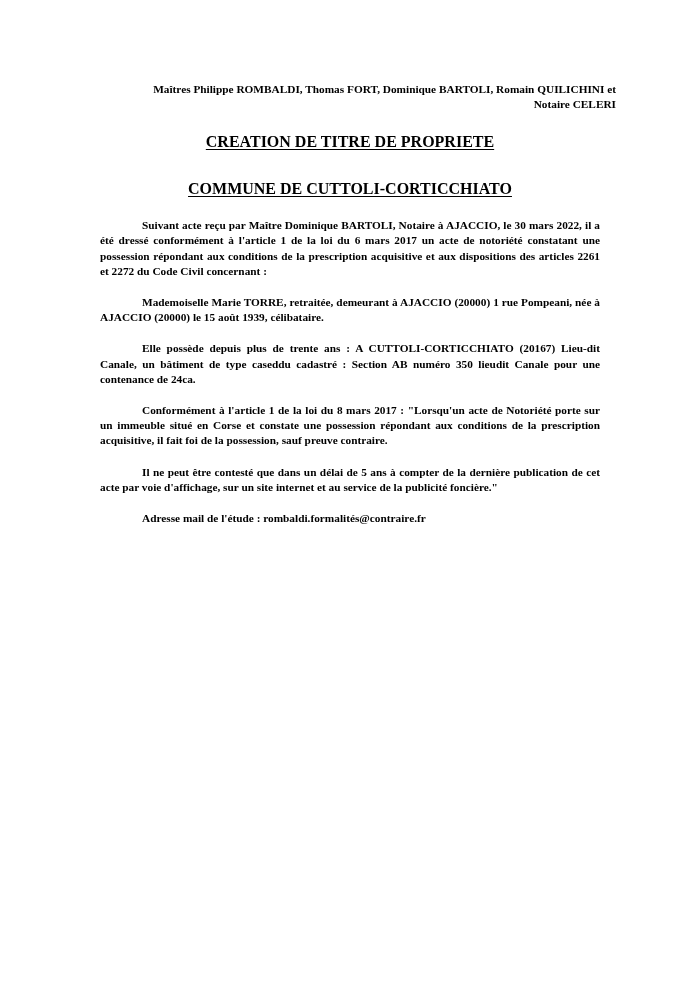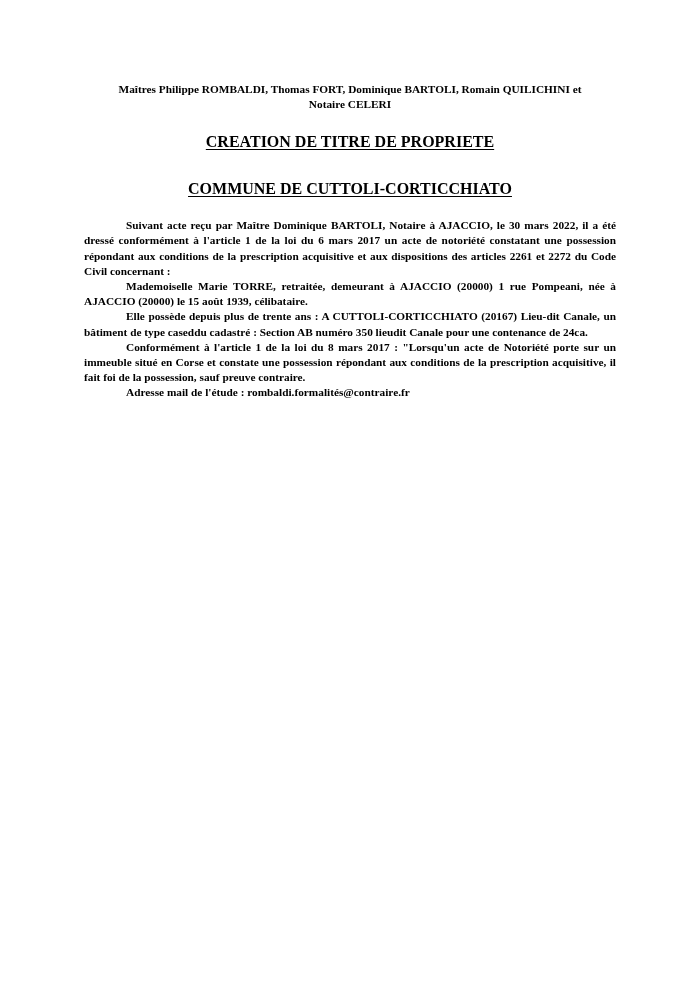--- a/index.html
+++ b/index.html
@@ -24,21 +24,21 @@
     background: #ffffff;
     overflow: hidden;
   }
   .content {
     position: absolute;
     left: 84px;
     top: 82px;
     width: 532px;
   }
   .masthead {
-    text-align: center;
+    text-align: right;
     font-weight: bold;
     font-size: 11.3px;
     line-height: 14.6px;
     margin: 0;
   }
   .masthead .line {
     display: block;
   }
   .doc-title {
     text-align: center;
@@ -51,21 +51,21 @@
   .title-1 {
     margin-top: 22px;
   }
   .title-2 {
     margin-top: 29px;
   }
   .body-block {
     margin-top: 20px;
   }
   p.para {
-    margin: 0;
+    margin: 16px;
     font-weight: bold;
     font-size: 11.3px;
     line-height: 15.2px;
     text-align: justify;
     text-indent: 42px;
     hyphens: none;
   }
   
 </style>
 </head>
@@ -81,17 +81,18 @@
 
     <div class="doc-title title-1">CREATION DE TITRE DE PROPRIETE</div>
 
     <div class="doc-title title-2">COMMUNE DE CUTTOLI-CORTICCHIATO</div>
 
     <div class="body-block">
       <p class="para">Suivant acte reçu par Maître Dominique BARTOLI, Notaire à AJACCIO, le 30 mars 2022, il a été dressé conformément à l'article 1 de la loi du 6 mars 2017 un acte de notoriété constatant une possession répondant aux conditions de la prescription acquisitive et aux dispositions des articles 2261 et 2272 du Code Civil concernant :</p>
       <p class="para">Mademoiselle Marie TORRE, retraitée, demeurant à AJACCIO (20000) 1 rue Pompeani, née à AJACCIO (20000) le 15 août 1939, célibataire.</p>
       <p class="para">Elle possède depuis plus de trente ans : A CUTTOLI-CORTICCHIATO (20167) Lieu-dit Canale, un bâtiment de type caseddu cadastré : Section AB numéro 350 lieudit Canale pour une contenance de 24ca.</p>
       <p class="para">Conformément à l'article 1 de la loi du 8 mars 2017 : "Lorsqu'un acte de Notoriété porte sur un immeuble situé en Corse et constate une possession répondant aux conditions de la prescription acquisitive, il fait foi de la possession, sauf preuve contraire.</p>
+      <p class="para">Il ne peut être contesté que dans un délai de 5 ans à compter de la dernière publication de cet acte par voie d'affichage, sur un site internet et au service de la publicité foncière."</p>
       <p class="para">Adresse mail de l'étude : rombaldi.formalités@contraire.fr</p>
     </div>
 
   </div>
 </div>
 
 </body></html>

